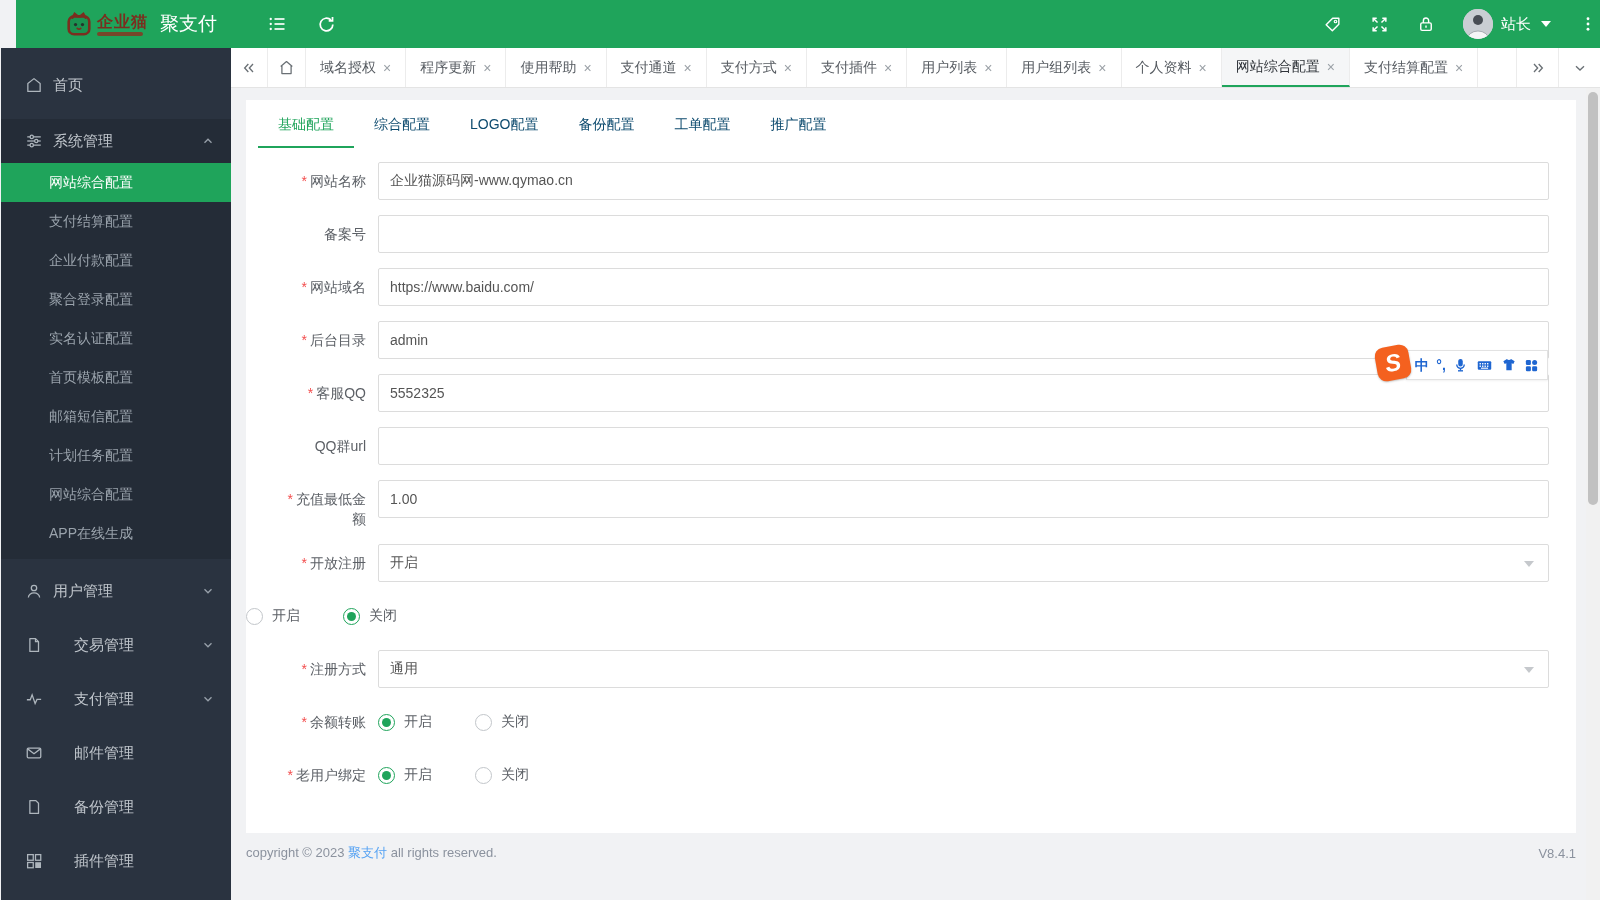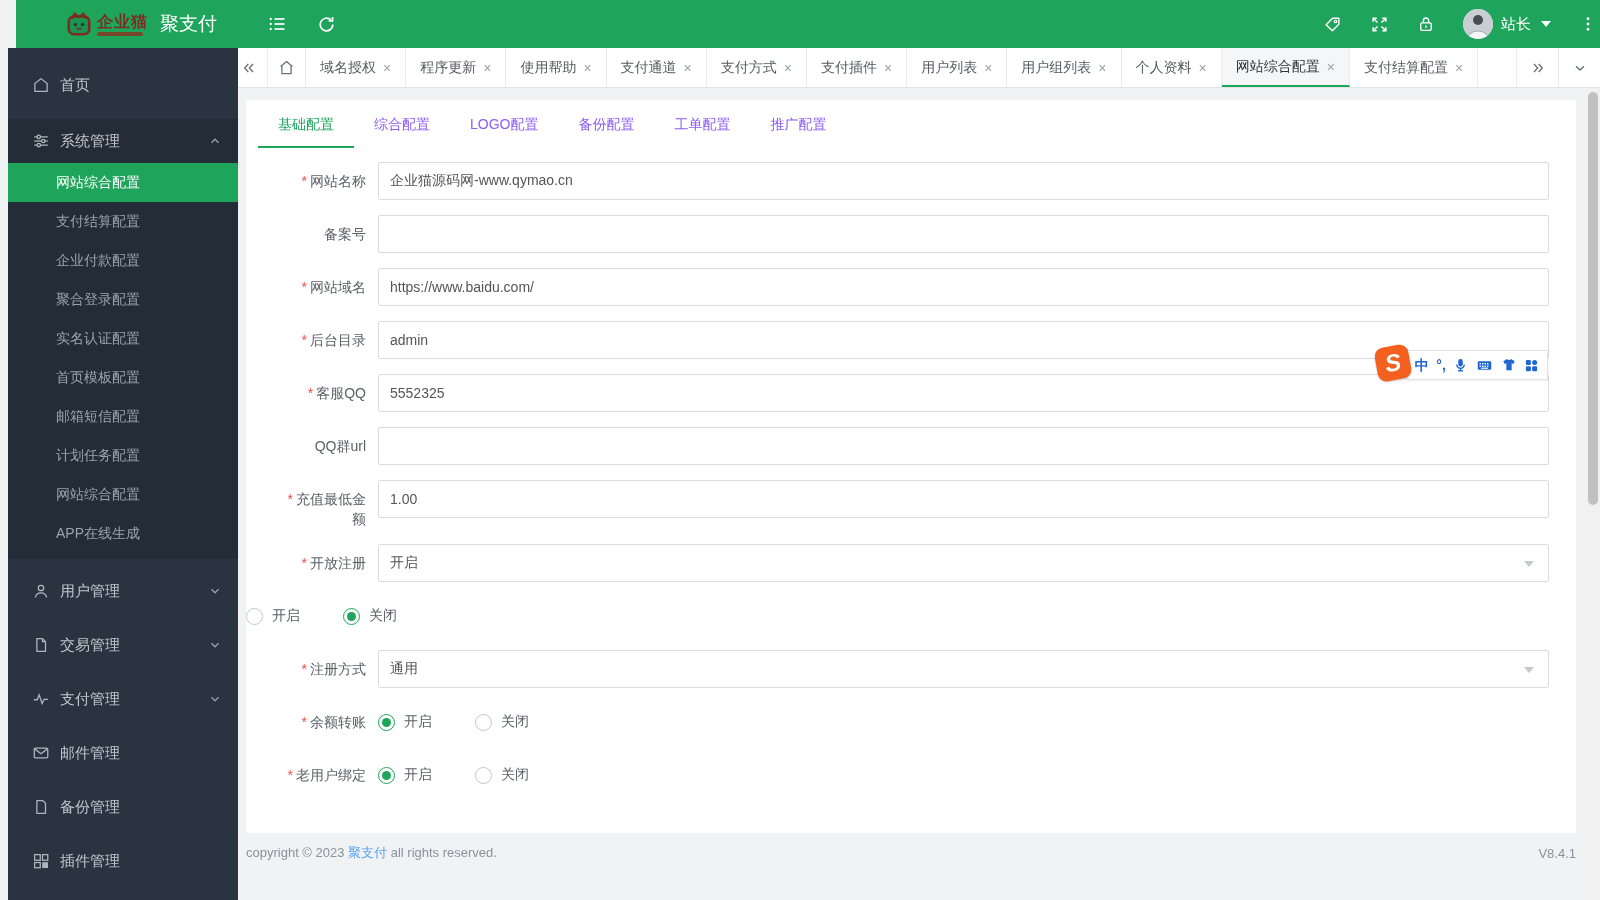--- a/index.html
+++ b/index.html
@@ -18,45 +18,45 @@
   .hbtn { width:20px; height:20px; color:#fff; cursor:pointer; display:flex; align-items:center; justify-content:center; }
   .hbtn svg { display:block; }
   .left-btns { display:flex; gap:29px; margin-left:21px; }
   .right-btns { margin-left:auto; display:flex; align-items:center; gap:27px; padding-right:18px; }
   .avatar-group { display:flex; align-items:center; gap:8px; cursor:pointer; }
   .avatar { width:30px; height:30px; border-radius:50%; background:#cfd4d8; overflow:hidden; flex:0 0 auto; }
   .uname { color:#fff; font-size:15px; }
   .ucaret { width:0; height:0; border-left:5px solid transparent; border-right:5px solid transparent; border-top:6px solid #fff; margin-left:2px; }
 
   
-  .sidebar { position:absolute; left:8px; top:48px; width:230px; height:852px; background:#2a3340; overflow:hidden; z-index:20; }
+  .sidebar { position:absolute; left:1px; top:48px; width:230px; height:852px; background:#2a3340; overflow:hidden; z-index:20; }
   .side-item { height:40px; display:flex; align-items:center; padding:0 16px 0 24px; color:#bfc5cb; font-size:15px; cursor:pointer; }
   .side-item .sicon { width:18px; height:18px; margin-right:10px; color:#aeb6bd; flex:0 0 auto; }
   .side-item .sicon svg { display:block; }
   .side-item .chev { margin-left:auto; color:#98a1aa; width:14px; height:14px; }
-  .mt17 { margin-top:17px; } .mt14 { margin-top:14px; } .mt12 { margin-top:12px; }
+  .mt17 { margin-top:17px; } .mt14 { margin-top:14px;gap:21px; } .mt12 { margin-top:12px; }
   .side-group { background:#242c37; margin-top:14px; padding-bottom:6px; }
   .side-group .side-item { height:44px; }
   .sub-item { height:39px; display:flex; align-items:center; padding-left:48px; color:#9aa3ac; font-size:14px; cursor:pointer; }
   .sub-item.active { background:#1fa45b; color:#fff; }
 
   
   .tabbar { position:absolute; left:230px; top:48px; right:0; height:40px; background:#fff; border-bottom:1px solid #e4e4e4; display:flex; align-items:stretch; z-index:10; }
   .tb-btn { width:38px; display:flex; align-items:center; justify-content:center; color:#6a7075; border-right:1px solid #ececec; cursor:pointer; flex:0 0 auto; }
   .tb-btn.rt { border-right:none; border-left:1px solid #ececec; width:42px; }
   .tab { display:flex; align-items:center; padding:0 14px; border-right:1px solid #ececec; font-size:14px; color:#565b61; cursor:pointer; white-space:nowrap; }
   .tab .x { margin-left:7px; color:#9aa0a6; font-size:14px; line-height:1; cursor:pointer; }
   .tab.active { background:#f5f6f7; border-bottom:2px solid #1fa45b; color:#30343a; }
   .tb-spacer { flex:1 1 auto; }
 
   
   .content { position:absolute; left:230px; top:88px; right:14px; bottom:0; background:#f1f2f4; }
   .card { margin:12px 10px 0 16px; background:#fff; height:733px; overflow:hidden; }
   .ctabs { display:flex; padding-left:12px; }
-  .ctab { padding:16px 20px 12px; font-size:14px; color:#8b5cf6; border-bottom:2px solid transparent; cursor:pointer; }
+  .ctab { padding:16px 20px 12px; font-size:14px; color:#0c4a6e; border-bottom:2px solid transparent; cursor:pointer; }
   .ctab.active { color:#1fa45b; border-bottom-color:#1fa45b; }
   .form { margin-top:14px; }
   .frow { display:flex; align-items:flex-start; margin-bottom:15px; }
   .flabel { width:132px; flex:0 0 132px; display:flex; justify-content:flex-end; padding-right:12px; }
   .flabel-inner { max-width:80px; text-align:right; font-size:14px; color:#5c6066; line-height:20px; padding-top:9px; }
   .req { color:#f34d4d; margin-right:3px; }
   .fctrl { flex:1 1 auto; padding-right:27px; position:relative; }
   .finput { width:100%; height:38px; border:1px solid #dcdcdc; border-radius:2px; padding:0 11px; font-size:14px; color:#555; background:#fff; outline:none; font-family:inherit; }
   .fselect { width:100%; height:38px; border:1px solid #dcdcdc; border-radius:2px; padding:9px 30px 0 11px; font-size:14px; color:#555; background:#fff; position:relative; cursor:pointer; }
   .scaret { position:absolute; right:42px; top:17px; width:0; height:0; border-left:5px solid transparent; border-right:5px solid transparent; border-top:6px solid #c5c8cc; }

